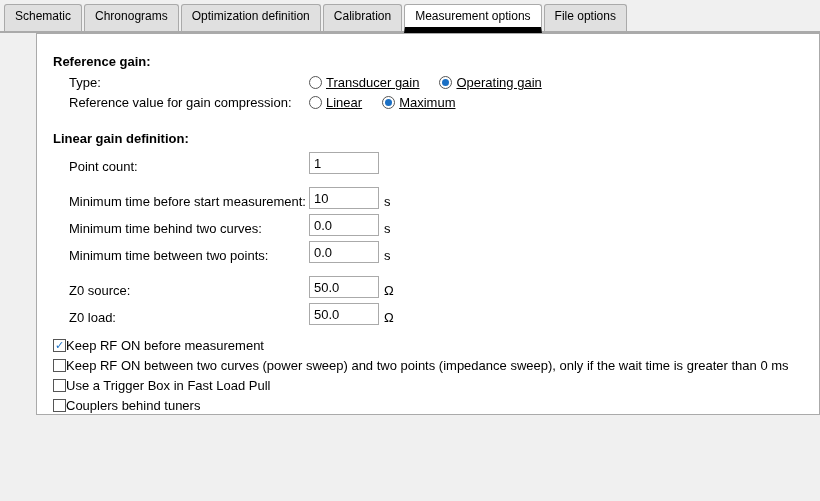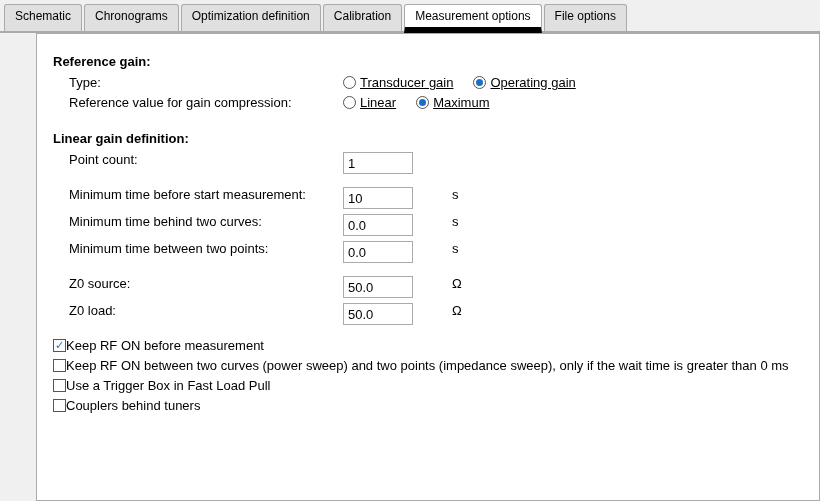--- a/index.html
+++ b/index.html
@@ -7,21 +7,21 @@
       font-family: Arial, sans-serif;
       font-size: 13px;
       background: #f0f0f0;
       color: #000;
       width: 820px;
       height: 501px;
       overflow: hidden;
     }
     .window {
       width: 820px;
-      height: 501px;
+      height: 415px;
       background: #f0f0f0;
       display: flex;
       flex-direction: column;
     }
     
     .tab-bar {
       display: flex;
       flex-direction: row;
       background: #f0f0f0;
       border-bottom: 2px solid #aaa;
@@ -55,24 +55,23 @@
       overflow-y: auto;
       margin-left: 36px;
     }
     .section-label {
       font-weight: bold;
       margin-bottom: 6px;
       margin-top: 8px;
     }
     .row {
       display: flex;
-      align-items: flex-start;
+      align-items: flex-end;
       margin-bottom: 5px;
       padding-left: 16px;
-      gap: 34px;
     }
     .row-label {
       min-width: 240px;
       color: #000;
     }
     
     .radio-group {
       display: flex;
       align-items: center;
       gap: 20px;

